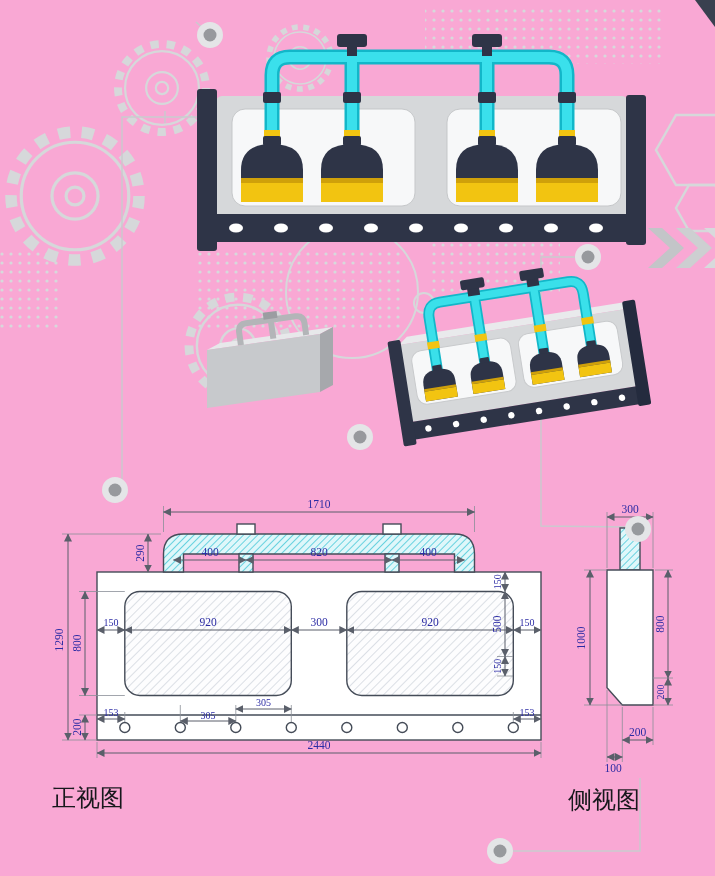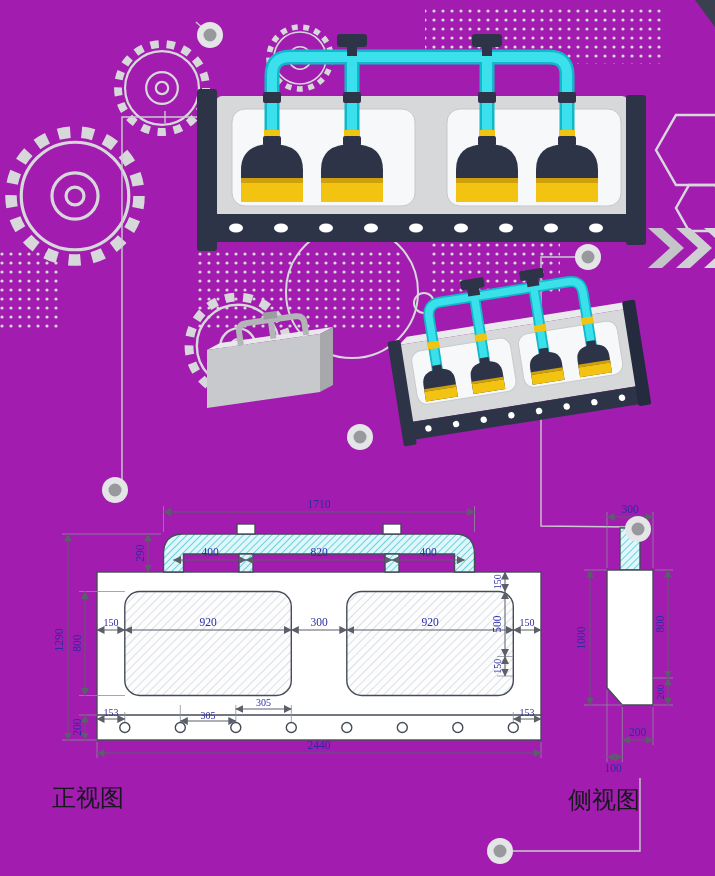--- a/index.html
+++ b/index.html
@@ -1,16 +1,16 @@
 <!DOCTYPE html>
 <html><head>
 <meta charset="utf-8">
 <style>
   html,body{margin:0;padding:0;background:#fff;}
-  #stage{position:relative;width:715px;height:876px;background:#a21caf;overflow:hidden;
+  #stage{position:relative;width:715px;height:876px;background:#f9a8d4;overflow:hidden;
          font-family:"Liberation Serif", serif;}
   svg{position:absolute;left:0;top:0;}
   .dim{font-family:"Liberation Serif", serif;font-size:11.5px;fill:#2b2ba4;text-anchor:middle;}
   .dims{font-size:10px;}
   .label{font-family:"Liberation Serif", serif;font-size:24px;fill:#17181c;}
   .ext{stroke:#8a8f98;stroke-width:0.8;}
   .dml{stroke:#5a5f6a;stroke-width:1;}
   .ol{stroke:#454c58;stroke-width:1.4;}
   .deco{stroke:#d6d8da;fill:none;}
   .conn{stroke:#c9cbce;stroke-width:1.4;fill:none;}

